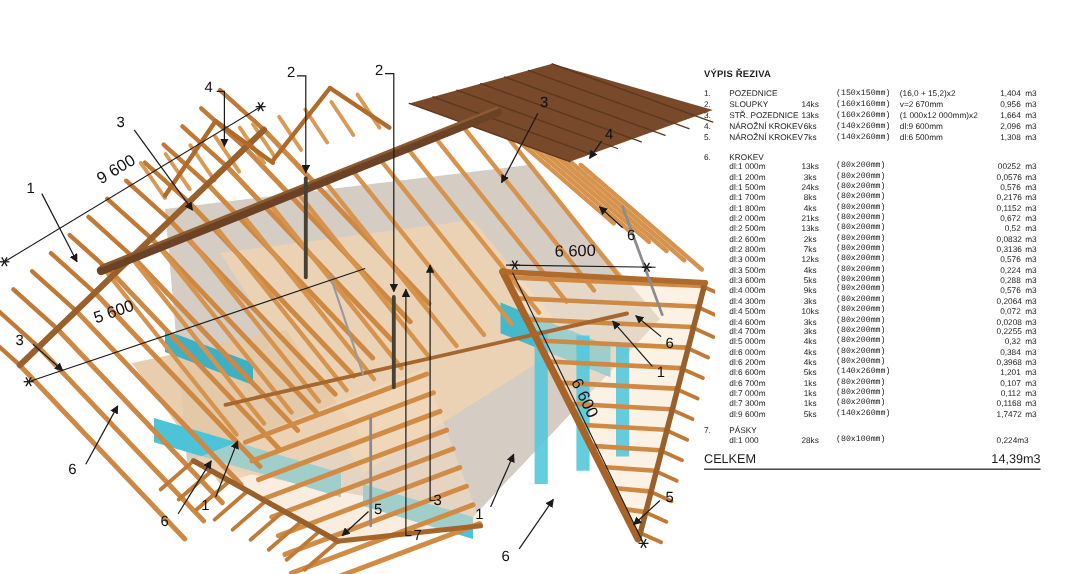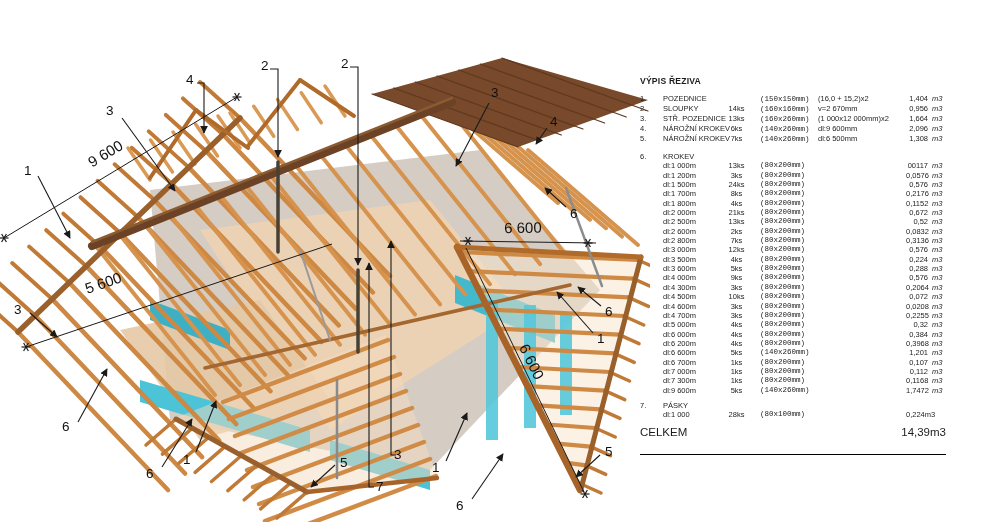--- a/index.html
+++ b/index.html
@@ -2,35 +2,35 @@
 <html><head>
 <meta charset="utf-8">
 <style>
   html,body{margin:0;padding:0;}
   body{
     width:982px;height:522px;position:relative;overflow:hidden;
     background:#ffffff;font-family:"Liberation Sans",sans-serif;color:#1c1c1c;
   }
   #scene{position:absolute;left:0;top:0;}
   
-  #cutlist{position:absolute;left:640px;top:76px;width:320px;}
+  #cutlist{position:absolute;left:640px;top:62px;width:320px;}
   .tbl-title{font-size:8.6px;font-weight:bold;line-height:10px;margin:0 0 8px 0;letter-spacing:.2px;}
   .row{display:grid;grid-template-columns:23px 62px 23px 70px 88px 22px 18px;white-space:nowrap;}
   .row span{overflow:visible;}
   .c-no{text-align:left;}
   .c-qty{text-align:center;}
   .c-prof{padding-left:12px;font-family:Liberation Mono, monospace;}
   .c-val{text-align:right;}
-  .c-unit{padding-left:4px;font-style:italic;}
+  .c-unit{padding-left:4px;}
   .sec-main .row{height:10px;line-height:10px;font-size:7.5px;}
   .sec-krokev{margin-top:8px;}
   .sec-krokev .row,.sec-pasky .row{height:9.35px;line-height:9.35px;font-size:7.5px;}
   .sec-pasky{margin-top:6px;}
   #total-row{margin-top:6px;display:flex;justify-content:space-between;align-items:flex-end;
-    font-size:11.5px;line-height:12px;border-bottom:1.6px solid #000;padding-bottom:16px;width:306px;}
+    font-size:11.5px;line-height:12px;border-bottom:1.6px solid #000;padding-bottom:2px;width:306px;}
   
   .ldr{stroke:#1a1a1a;stroke-width:1.1;fill:none;}
   .dim{stroke:#1a1a1a;stroke-width:1;fill:none;}
   .star{stroke:#1a1a1a;stroke-width:1.2;}
   text.callout{font-family:"Liberation Sans",sans-serif;font-size:13.5px;fill:#111;}
   text.dimtxt{font-family:"Liberation Sans",sans-serif;font-size:15px;fill:#111;}
 </style>
 </head>
 <body>
 
@@ -320,21 +320,21 @@
         <span class="c-note"></span>
         <span class="c-val"></span>
         <span class="c-unit"></span>
       </div>
       <div class="row">
         <span class="c-no"></span>
         <span class="c-name">dl:1 000m</span>
         <span class="c-qty">13ks</span>
         <span class="c-prof">(80x200mm)</span>
         <span class="c-note"></span>
-        <span class="c-val">00117</span>
+        <span class="c-val">00252</span>
         <span class="c-unit">m3</span>
       </div>
       <div class="row">
         <span class="c-no"></span>
         <span class="c-name">dl:1 200m</span>
         <span class="c-qty">3ks</span>
         <span class="c-prof">(80x200mm)</span>
         <span class="c-note"></span>
         <span class="c-val">0,0576</span>
         <span class="c-unit">m3</span>

